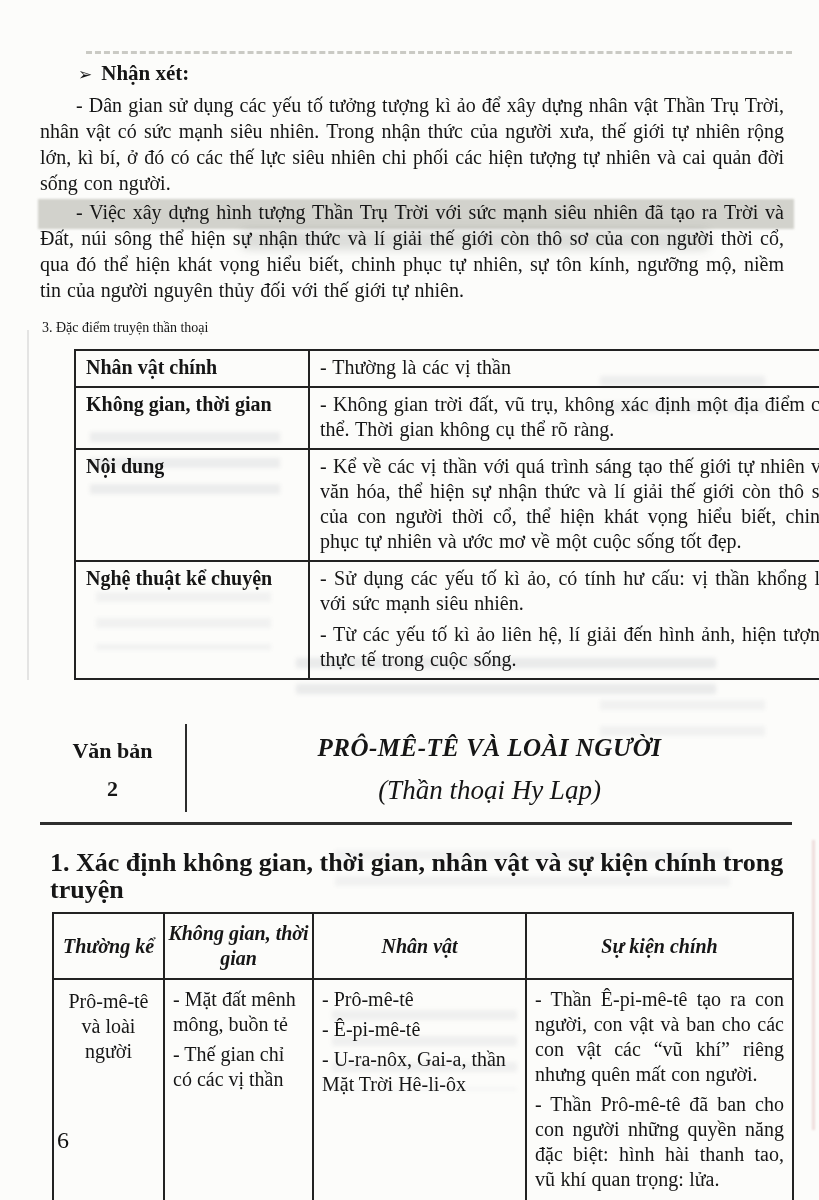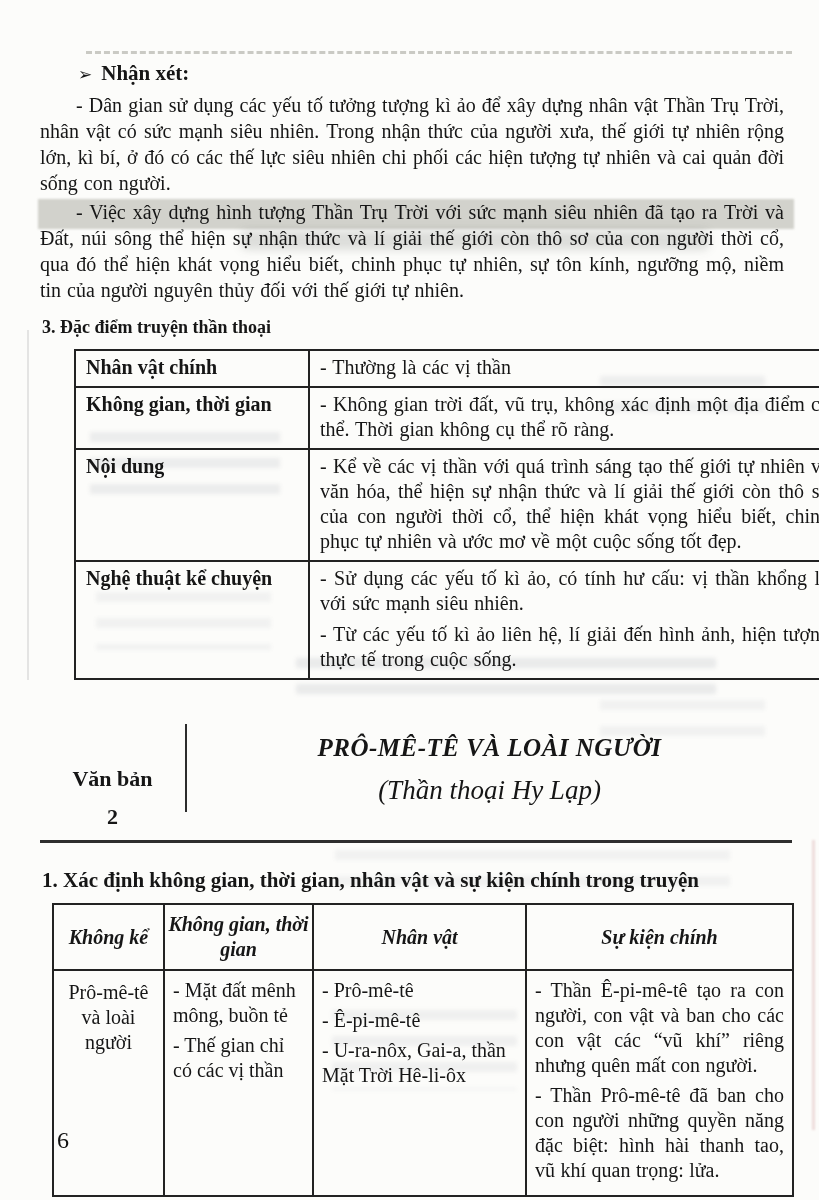--- a/index.html
+++ b/index.html
@@ -54,44 +54,44 @@
     display:flex; align-items:baseline; gap:9px;
   }
   .nx-head .arrow { font-family:"DejaVu Sans", sans-serif; font-size:17px; }
 
   .para {
     margin:3px 8px 0 0; font-size:20px; line-height:26px;
     text-align:justify; text-indent:36px; word-spacing:1px;
   }
 
   .sec-head {
-    margin:11px 0 8px 2px; font-weight:bold; font-size:18px; line-height:27px;
+    margin:11px 0 8px 2px; font-weight:normal; font-size:14px; line-height:27px;
   }
 
   table { border-collapse:collapse; }
   table.t1 { margin-left:34px; width:768px; }
   .t1 td {
     border:2px solid #222; font-size:20px; line-height:25px;
     padding:4px 10px 6px 10px; vertical-align:top;
   }
   .t1 td.lbl { width:212px; font-weight:bold; }
   .t1 p { margin:0; text-align:justify; word-spacing:1px; }
   .t1 p + p { margin-top:6px; }
 
   .vb { display:flex; margin-top:44px; }
   .vb-left { width:145px; text-align:center; padding-top:14px; }
-  .vb-label { font-weight:bold; font-size:22px;margin-top:28px; }
+  .vb-label { font-weight:bold; font-size:22px; }
   .vb-num { font-weight:bold; font-size:22px; margin-top:12px; }
   .vb-divider { width:2px; background:#2c2c2c; height:88px; }
   .vb-right { flex:1; text-align:center; padding-top:10px; }
   .vb-title { font-weight:bold; font-style:italic; font-size:25px; letter-spacing:0.5px; }
   .vb-subtitle { font-style:italic; font-size:27px; margin-top:13px; }
   .vb-rule { border:none; border-top:3px solid #2e2e2e; margin:10px 0 0 0; width:752px; }
 
-  .sec1-head { margin:24px 0 9px 2px; font-weight:bold; font-size:21px; line-height:27px; }
+  .sec1-head { margin:24px 0 9px 10px; font-weight:bold; font-size:26px; line-height:27px; }
 
   table.t2 { margin-left:12px; width:740px; table-layout:fixed; }
   .t2 th {
     border:2px solid #222; font-weight:bold; font-style:italic; font-size:20px;
     line-height:25px; padding:7px 2px; text-align:center; vertical-align:middle;
   }
   .t2 td {
     border:2px solid #222; font-size:20px; line-height:25px;
     padding:7px 8px; vertical-align:top;
   }
@@ -179,21 +179,21 @@
 
     <table class="t2">
       <colgroup>
         <col style="width:111px">
           <col style="width:149px">
         <col style="width:213px">
           <col style="width:267px">
       </colgroup>
       <thead>
         <tr>
-          <th>Không kể</th>
+          <th>Thường kể</th>
           <th>Không gian, thời gian</th>
           <th>Nhân vật</th>
           <th>Sự kiện chính</th>
         </tr>
       </thead>
       <tbody>
         <tr>
           <td class="center">Prô-mê-tê và loài người</td>
           <td>
             <p>- Mặt đất mênh mông, buồn tẻ</p>

